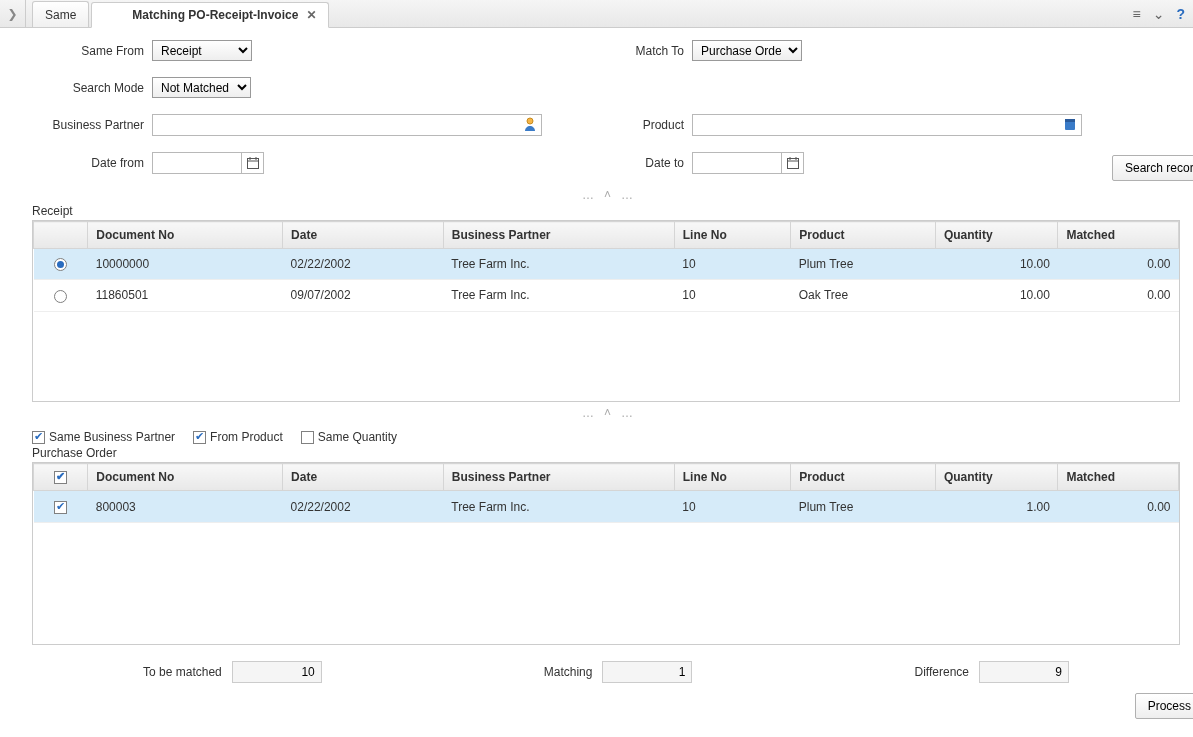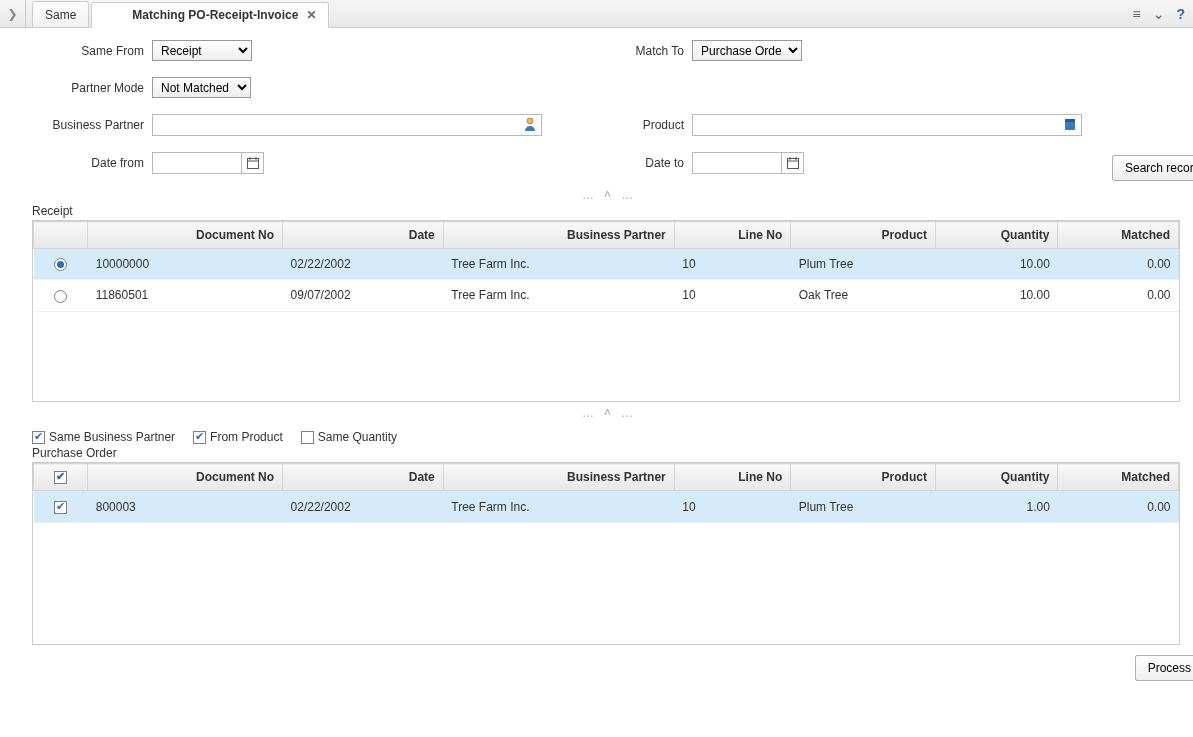--- a/index.html
+++ b/index.html
@@ -110,21 +110,21 @@
 .section-label { margin: 2px 0 2px 0; color: #333; font-size: 12px; }
 
 .grid {
   border: 1px solid #ccc;
   width: 1148px;
 }
 .grid table { width: 100%; border-collapse: collapse; table-layout: fixed; }
 .grid th {
   background: linear-gradient(#f8f8f8, #e8e8e8);
   border: 1px solid #d5d5d5;
-  text-align: right;
+  text-align: left;
   font-weight: bold;
   padding: 6px 8px;
   font-size: 12px;
   color: #333;
 }
 .grid td {
   border-top: 1px solid #eee;
   padding: 8px 8px;
   font-size: 12px;
 }
@@ -193,21 +193,21 @@
     </div>
     <div class="form-row">
       <label>Match To</label>
       <select style="width:110px">
         <option>Purchase Order</option>
       </select>
     </div>
     <div></div>
 
     <div class="form-row">
-      <label>Partner Mode</label>
+      <label>Search Mode</label>
       <select>
         <option>Not Matched</option>
       </select>
     </div>
     <div></div>
     <div></div>
 
     <div class="form-row">
       <label>Business Partner</label>
       <span class="lookup">
@@ -383,18 +383,32 @@
           <td class="num">1.00</td>
           <td class="num">0.00</td>
         </tr>
         <tr>
             <td colspan="8" class="grid-body-pad2"></td>
           </tr>
       </tbody>
     </table>
   </div>
 
+  <div class="totals">
+    <div class="tot">
+      <span>To be matched</span>
+      <input readonly="" value="10" style="">
+    </div>
+    <div class="tot">
+      <span>Matching</span>
+      <input readonly="" value="1" style="">
+    </div>
+    <div class="tot">
+      <span>Difference</span>
+      <input readonly="" value="9" style="">
+    </div>
+  </div>
 
   <div class="process-row">
     <button class="btn">Process</button>
   </div>
 
 </div>
 
 </body></html>

